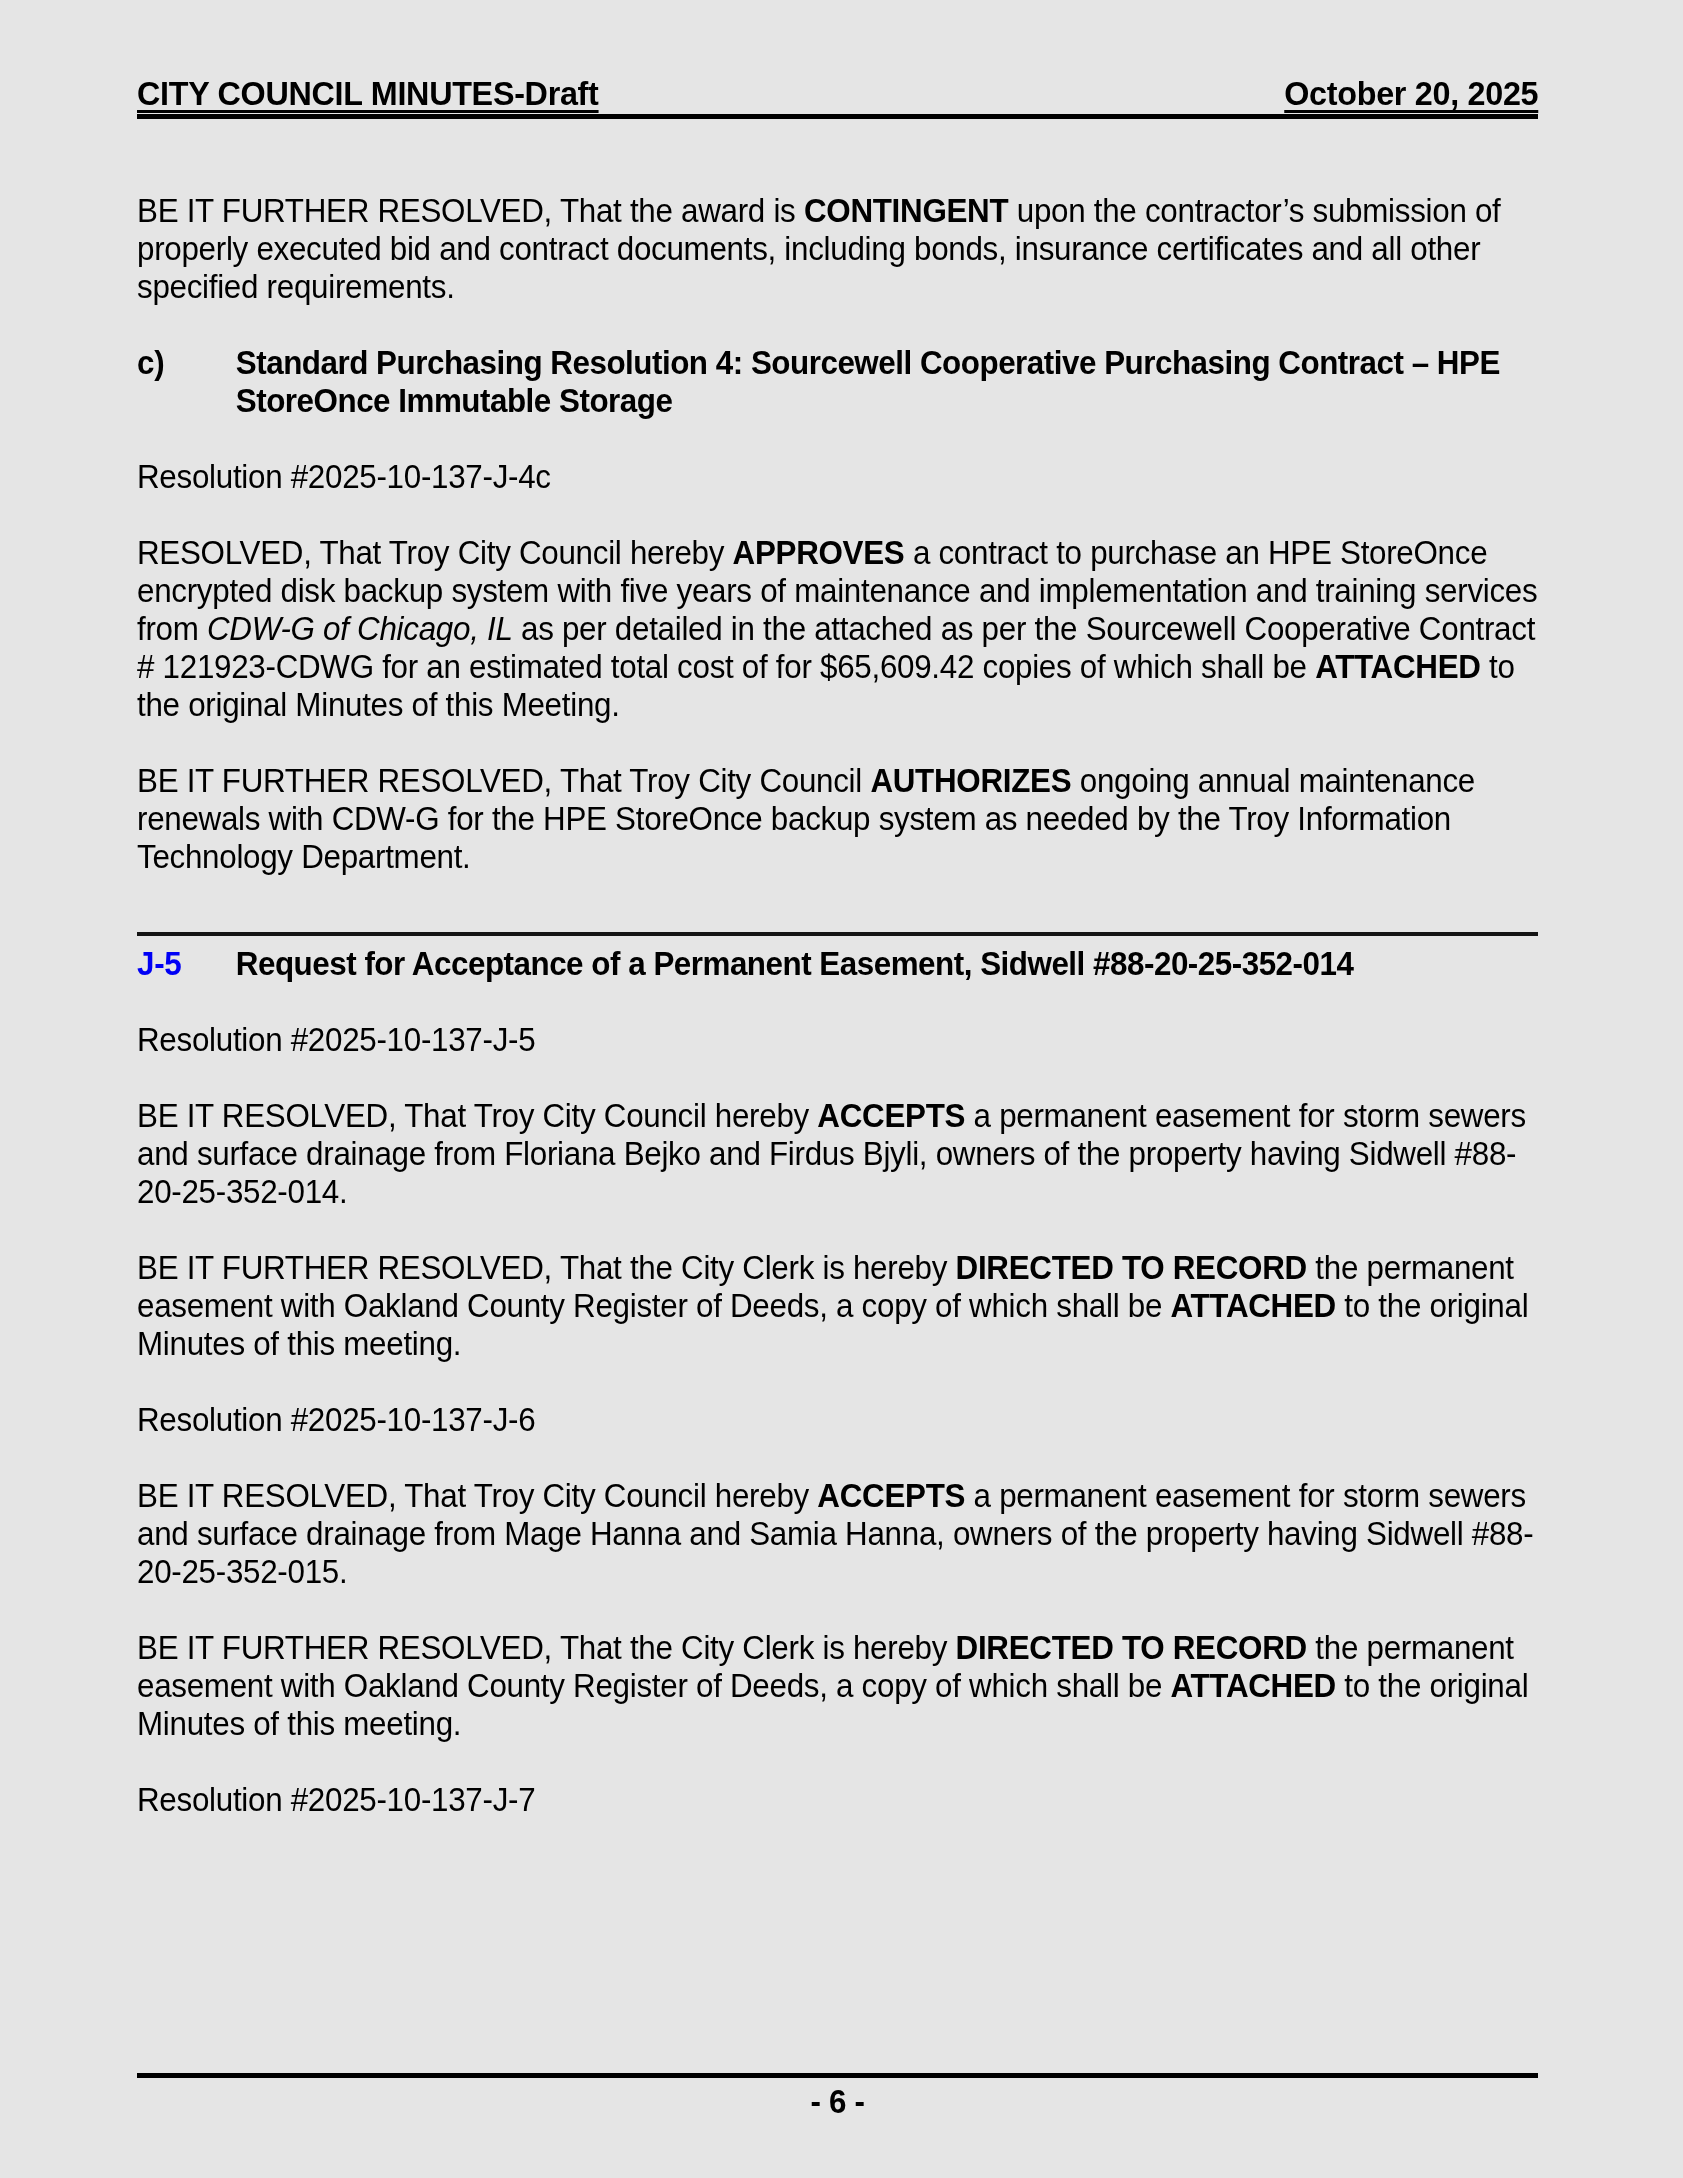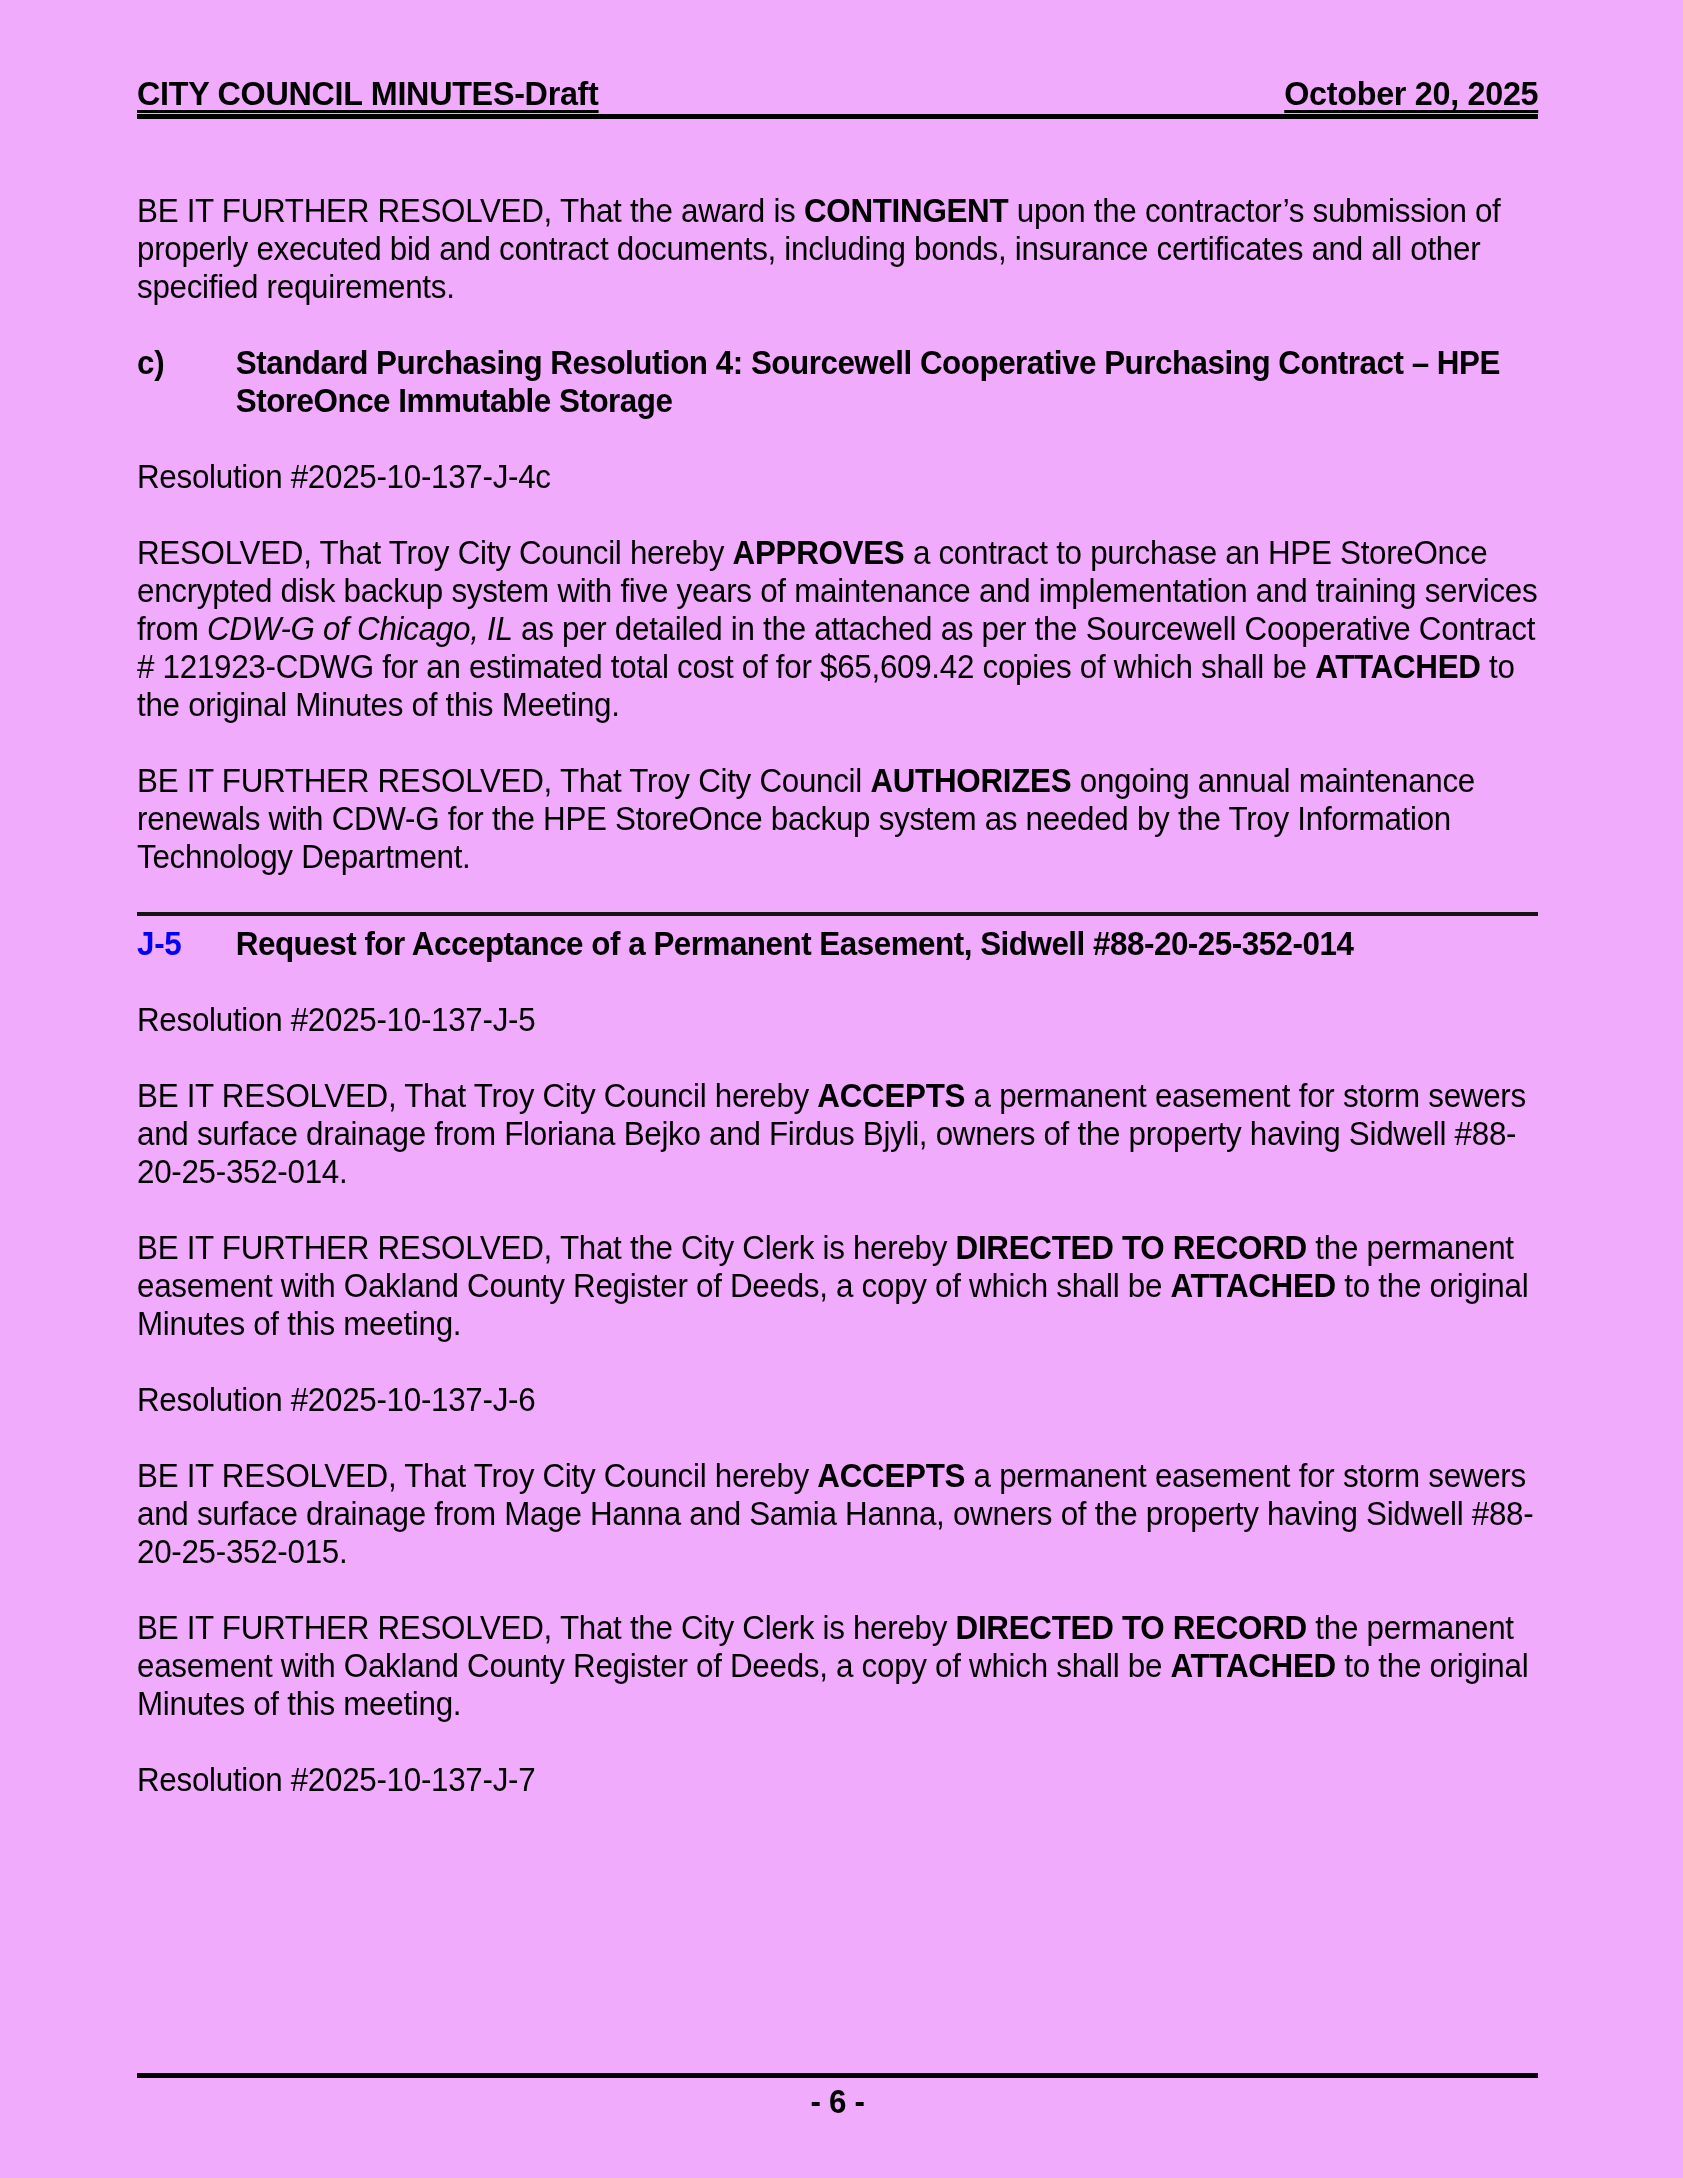--- a/index.html
+++ b/index.html
@@ -1,36 +1,36 @@
 <!DOCTYPE html>
 <html><head>
 <meta charset="utf-8">
 <style>
   * { margin:0; padding:0; box-sizing:border-box; }
   html,body { background:#ffffff; }
   .page {
-    position:relative; width:1683px; height:2178px; background:#f0abfc;
+    position:relative; width:1683px; height:2178px; background:#e5e5e5;
     font-family:"Liberation Sans", sans-serif; color:#000000; overflow:hidden;
   }
   .content { position:absolute; left:137px; top:0; width:1406px; padding-top:74px; }
   
   .txt {
     font-size:33px; line-height:38px; letter-spacing:-0.3px;
     width:1475px; transform:scaleX(0.95); transform-origin:0 0;
     white-space:normal;
   }
   .b { font-weight:bold; }
   .i { font-style:italic; }
   .u { text-decoration:underline; text-decoration-thickness:3px; text-underline-offset:5px; }
   .header-row { display:flex; justify-content:space-between; font-size:34px; line-height:38px; }
   .hrule { border-top:4px solid #141414; width:1401px; }
   .header-rule { border-top-width:5px; border-top-color:#000; margin-top:2px; }
   .blocks > :first-child { margin-top:73px; }
   .para { margin-top:38px; }
-  .section { margin-top:36px; }
+  .section { margin-top:56px; }
   .head-gap { margin-top:9px; }
   .head-row { display:flex; }
   .head-num { flex:0 0 104px; }
   .head-title { flex:1 1 auto; letter-spacing:-0.5px; }
   .footer { position:absolute; left:137px; top:2073px; width:1401px; }
   .footer-rule { height:2px; border-top:2px solid #000; border-bottom:3px solid #000; }
   .footer-num { text-align:center; margin-top:5px; }
 </style>
 </head>
 <body>

